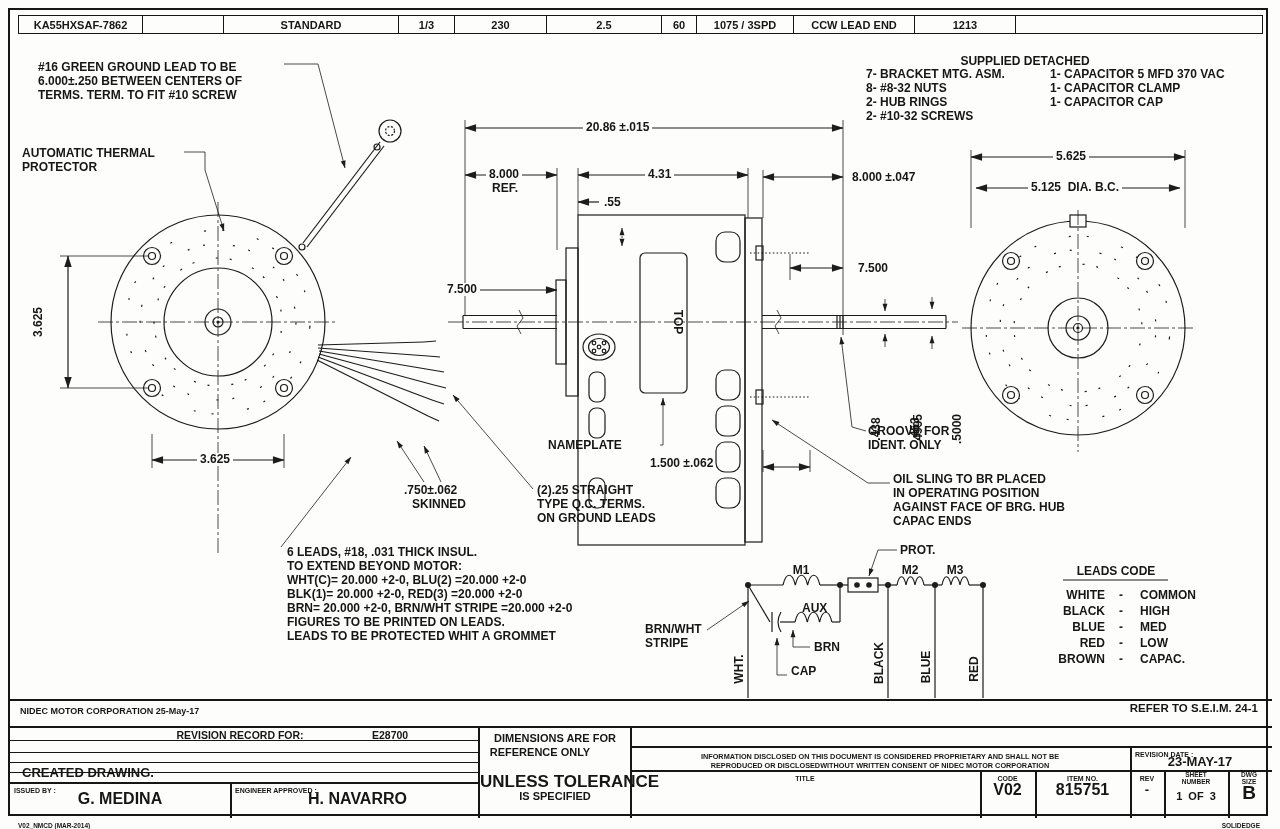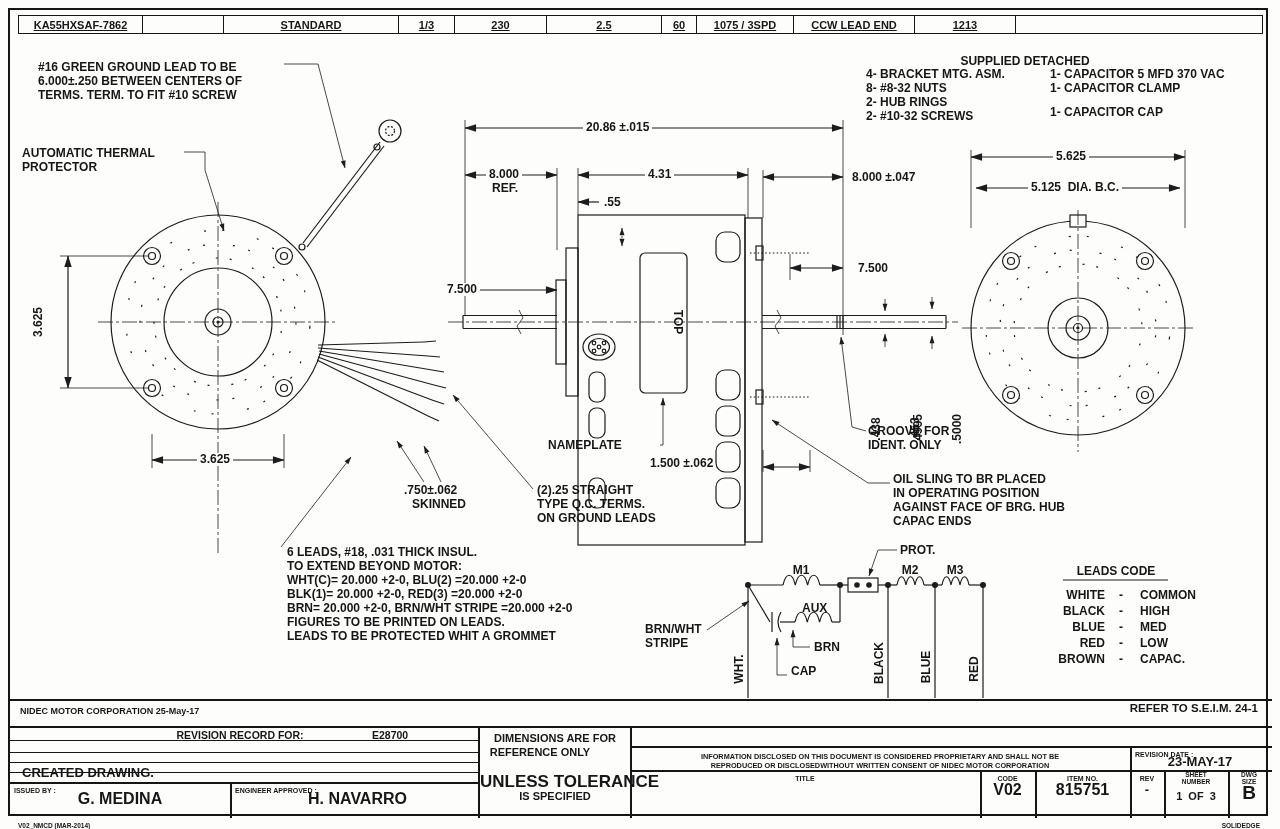--- a/index.html
+++ b/index.html
@@ -8,21 +8,21 @@
   .frame{position:absolute;left:8px;top:8px;width:1260px;height:808px;border:2px solid #161616;box-sizing:border-box;}
   .t{position:absolute;font:bold 12px/14px "Liberation Sans",sans-serif;color:#161616;white-space:pre;}
   .c{text-align:center}.r{text-align:right}
   .bg{background:#fdfdfc;padding:0 3px;line-height:13px;}
   .rot{transform:rotate(-90deg);transform-origin:50% 50%;}
   .rot90{transform:rotate(90deg);transform-origin:50% 50%;}
   .ln{position:absolute;background:#161616;}
   table.spec{position:absolute;left:18px;top:15px;border-collapse:collapse;table-layout:fixed;}
   table.spec td{border:1.6px solid #161616;text-align:center;vertical-align:middle;
       font:bold 9.5px "Liberation Sans",sans-serif;color:#161616;height:16px;overflow:hidden;}
-  table.spec tr.vals td{font:bold 11px "Liberation Sans",sans-serif;height:15px;text-decoration:underline;}
+  table.spec tr.vals td{font:bold 11px "Liberation Sans",sans-serif;height:15px;}
   svg.draw{position:absolute;left:0;top:0;}
   svg.draw *{vector-effect:none;}
   .s{stroke:#1c1c1c;fill:none;stroke-width:1.2;}
   .thin{stroke:#1c1c1c;fill:none;stroke-width:0.8;}
   .cl{stroke:#1c1c1c;fill:none;stroke-width:0.8;stroke-dasharray:15 3 3 3;}
   .wh{stroke:#fdfdfc;fill:none;}
   .fl{fill:#1c1c1c;stroke:none;}
   .wf{fill:#fdfdfc;stroke:#1c1c1c;stroke-width:1.2;}
 </style>
 </head>
@@ -279,27 +279,27 @@
   </svg>
 
   <div class="t" style="left:38px;top:60px">#16 GREEN GROUND LEAD TO BE</div>
   <div class="t" style="left:38px;top:74px">6.000±.250 BETWEEN CENTERS OF</div>
   <div class="t" style="left:38px;top:88px">TERMS. TERM. TO FIT #10 SCREW</div>
 
   <div class="t" style="left:22px;top:146px">AUTOMATIC THERMAL</div>
   <div class="t" style="left:22px;top:160px">PROTECTOR</div>
 
   <div class="t c" style="left:925px;top:54px;width:200px">SUPPLIED DETACHED</div>
-  <div class="t" style="left:866px;top:67px">4- BRACKET MTG. ASM.</div>
+  <div class="t" style="left:866px;top:67px">7- BRACKET MTG. ASM.</div>
   <div class="t" style="left:866px;top:81px">8- #8-32 NUTS</div>
   <div class="t" style="left:866px;top:95px">2- HUB RINGS</div>
   <div class="t" style="left:866px;top:109px">2- #10-32 SCREWS</div>
   <div class="t" style="left:1050px;top:67px">1- CAPACITOR 5 MFD 370 VAC</div>
   <div class="t" style="left:1050px;top:81px">1- CAPACITOR CLAMP</div>
-  <div class="t" style="left:1050px;top:105px">1- CAPACITOR CAP</div>
+  <div class="t" style="left:1050px;top:95px">1- CAPACITOR CAP</div>
 
   <div class="t bg" style="left:583px;top:121px">20.86 ±.015</div>
   <div class="t bg" style="left:486px;top:168px">8.000</div>
   <div class="t" style="left:492px;top:181px">REF.</div>
   <div class="t bg" style="left:645px;top:168px">4.31</div>
   <div class="t" style="left:604px;top:195px">.55</div>
   <div class="t" style="left:852px;top:170px">8.000 ±.047</div>
   <div class="t bg" style="left:1053px;top:150px">5.625</div>
   <div class="t bg" style="left:1028px;top:181px">5.125  DIA. B.C.</div>
   <div class="t bg" style="left:444px;top:283px">7.500</div>

